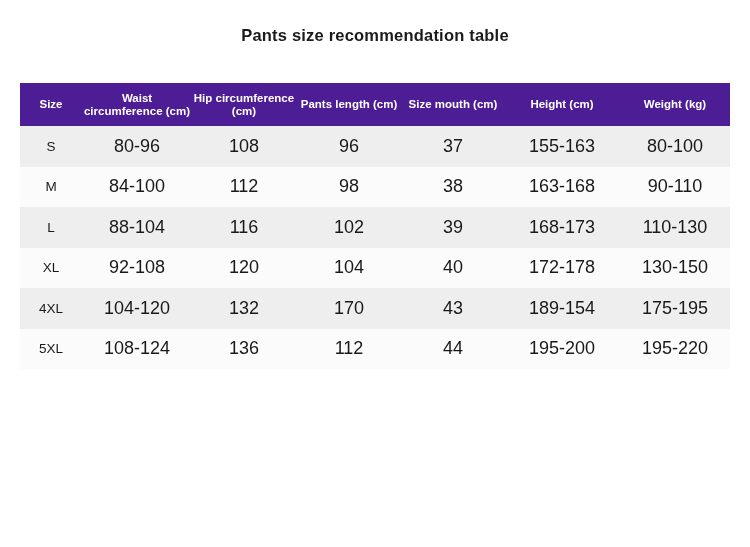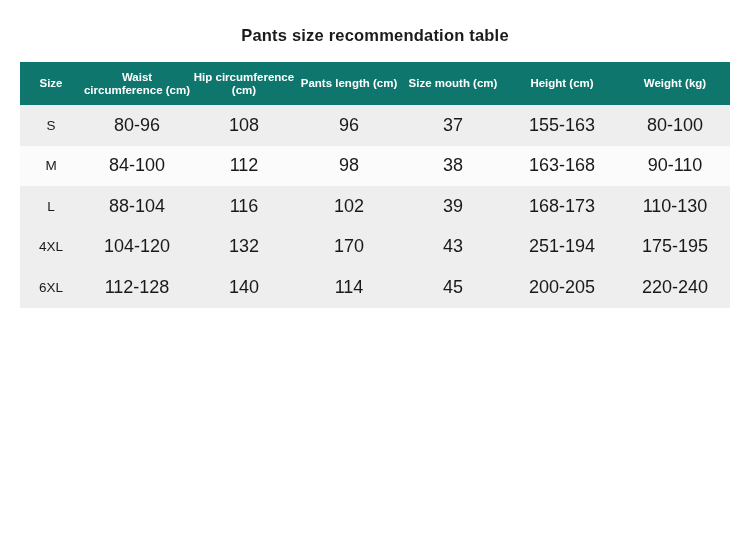--- a/index.html
+++ b/index.html
@@ -15,20 +15,21 @@
     overflow: hidden;
   }
   .page {
     width: 750px;
     height: 547px;
     box-sizing: border-box;
     display: flex;
     flex-direction: column;
     align-items: center;
     padding-top: 26px;
+    gap: 21px;
   }
   .title {
     font-size: 16.5px;
     font-weight: bold;
     color: #1b1b1b;
     letter-spacing: 0.2px;
     margin-bottom: 17px;
     text-align: center;
   }
   table.size-table {
@@ -36,21 +37,21 @@
     width: 710px;
     table-layout: fixed;
   }
   table.size-table th,
   table.size-table td {
     text-align: center;
     vertical-align: middle;
     padding: 0;
   }
   thead tr {
-    background: #0f766e;
+    background: #4c1d95;
   }
   thead th {
     color: #ffffff;
     font-size: 11.5px;
     font-weight: bold;
     height: 43px;
     line-height: 13px;
     padding: 0 2px;
   }
   tbody tr {
@@ -127,34 +128,43 @@
       </tr>
       <tr class="odd">
         <td class="size-cell">L</td>
         <td class="val">88-104</td>
         <td class="val">116</td>
         <td class="val">102</td>
         <td class="val">39</td>
         <td class="val">168-173</td>
         <td class="val">110-130</td>
       </tr>
+      <tr class="even">
+        <td class="size-cell">XL</td>
+        <td class="val">92-108</td>
+        <td class="val">120</td>
+        <td class="val">104</td>
+        <td class="val">40</td>
+        <td class="val">172-178</td>
+        <td class="val">130-150</td>
+      </tr>
       <tr class="odd">
         <td class="size-cell">4XL</td>
         <td class="val">104-120</td>
         <td class="val">132</td>
         <td class="val">170</td>
         <td class="val">43</td>
-        <td class="val">251-194</td>
+        <td class="val">189-154</td>
         <td class="val">175-195</td>
       </tr>
-      <tr class="odd">
-        <td class="size-cell">6XL</td>
-        <td class="val">112-128</td>
-        <td class="val">140</td>
-        <td class="val">114</td>
-        <td class="val">45</td>
-        <td class="val">200-205</td>
-        <td class="val">220-240</td>
+      <tr class="even">
+        <td class="size-cell">5XL</td>
+        <td class="val">108-124</td>
+        <td class="val">136</td>
+        <td class="val">112</td>
+        <td class="val">44</td>
+        <td class="val">195-200</td>
+        <td class="val">195-220</td>
       </tr>
     </tbody>
   </table>
 
 </div>
 
 </body></html>

